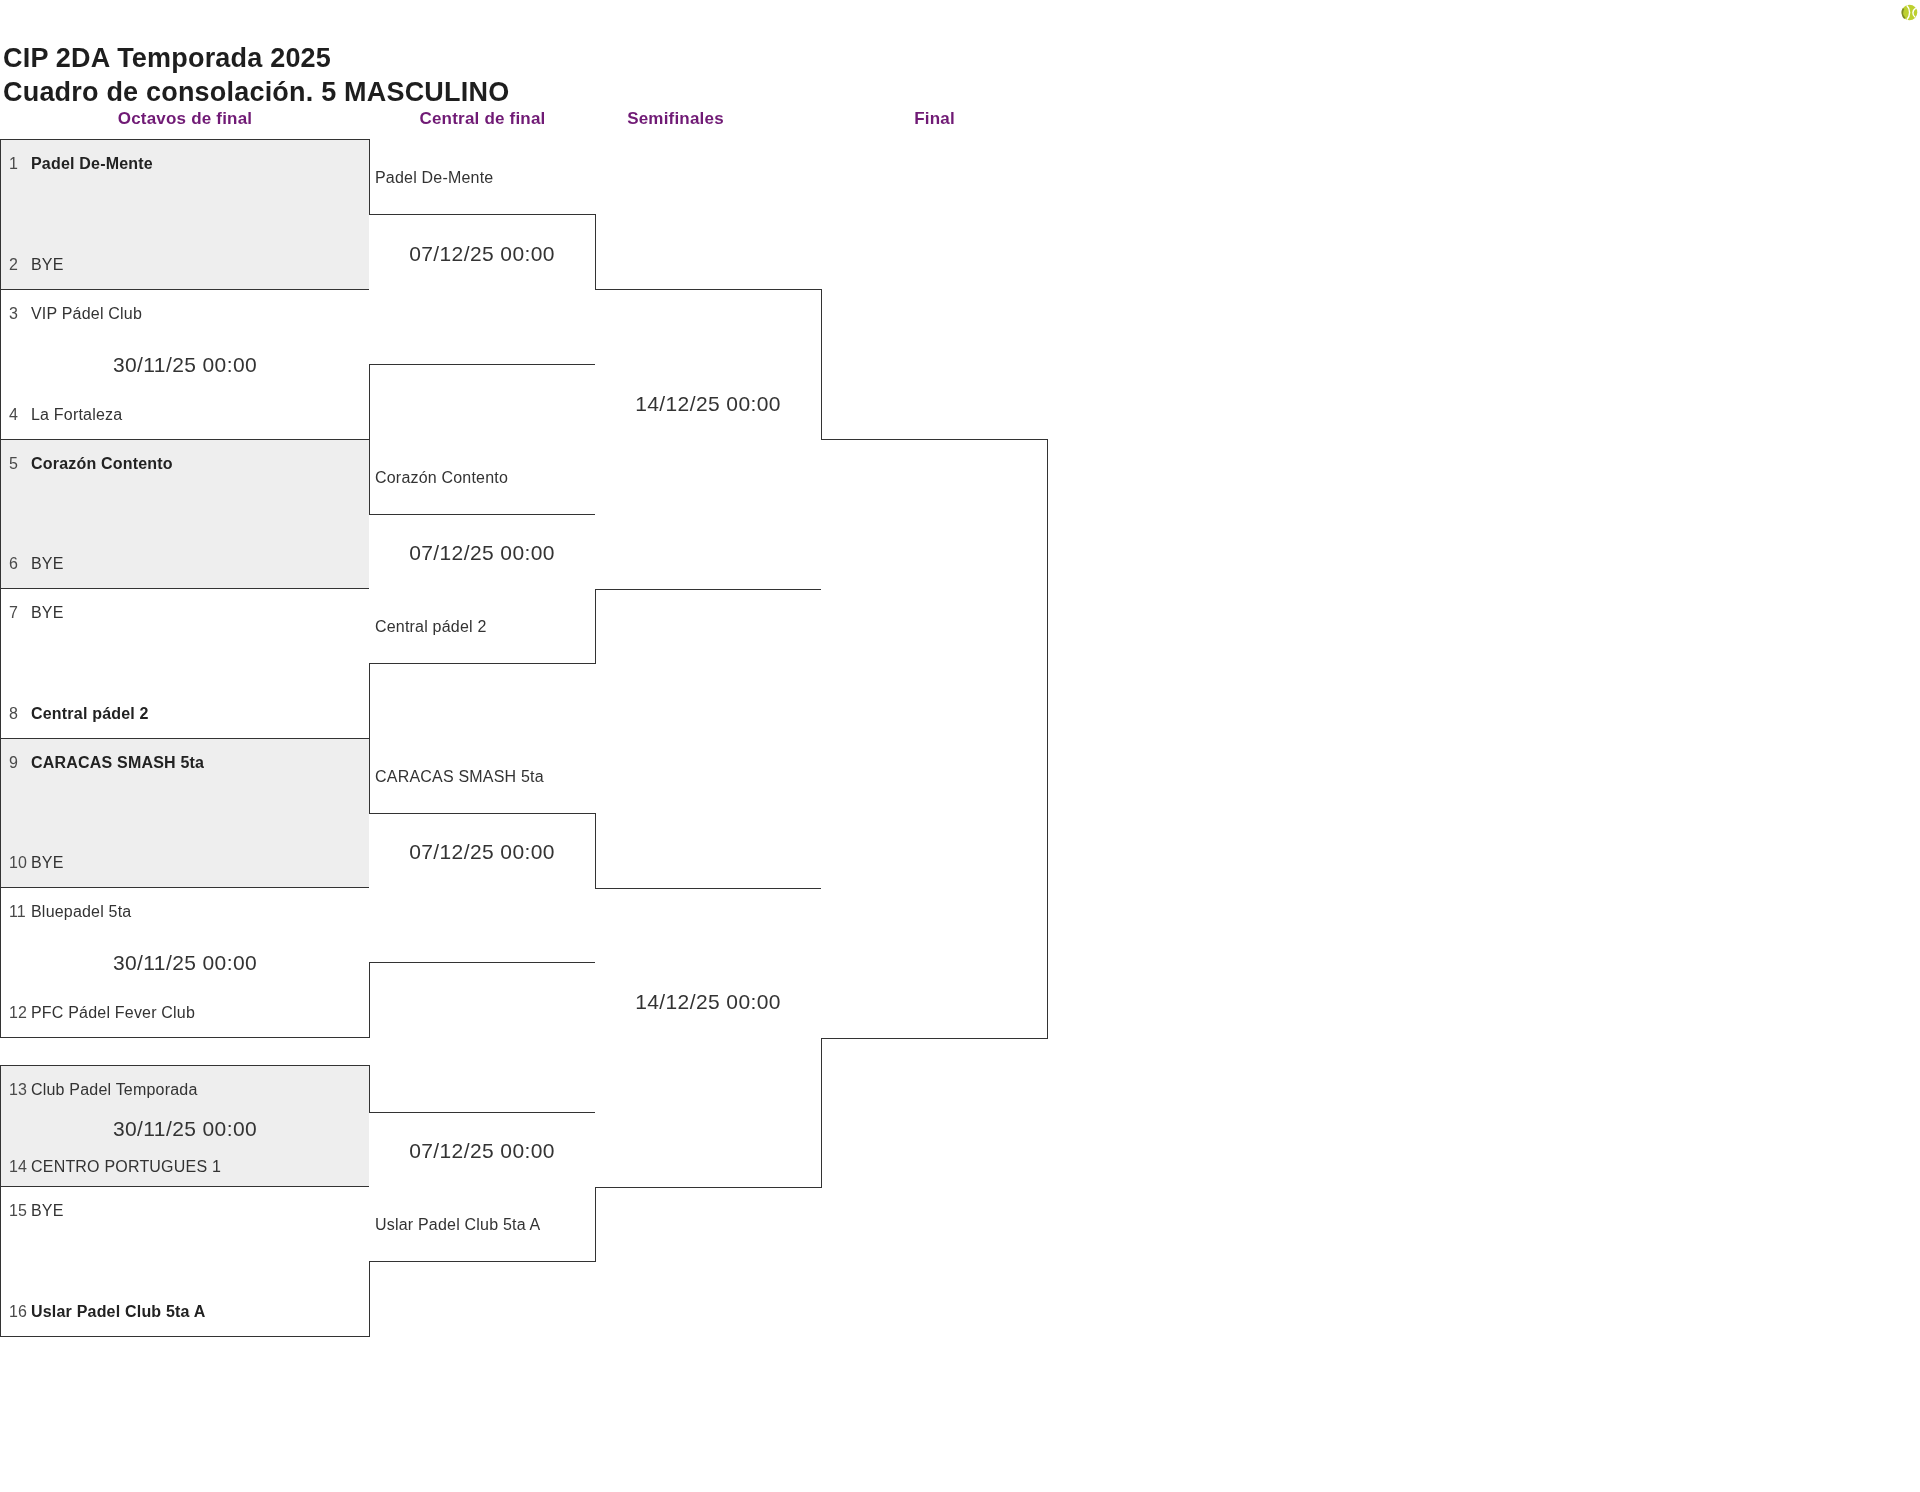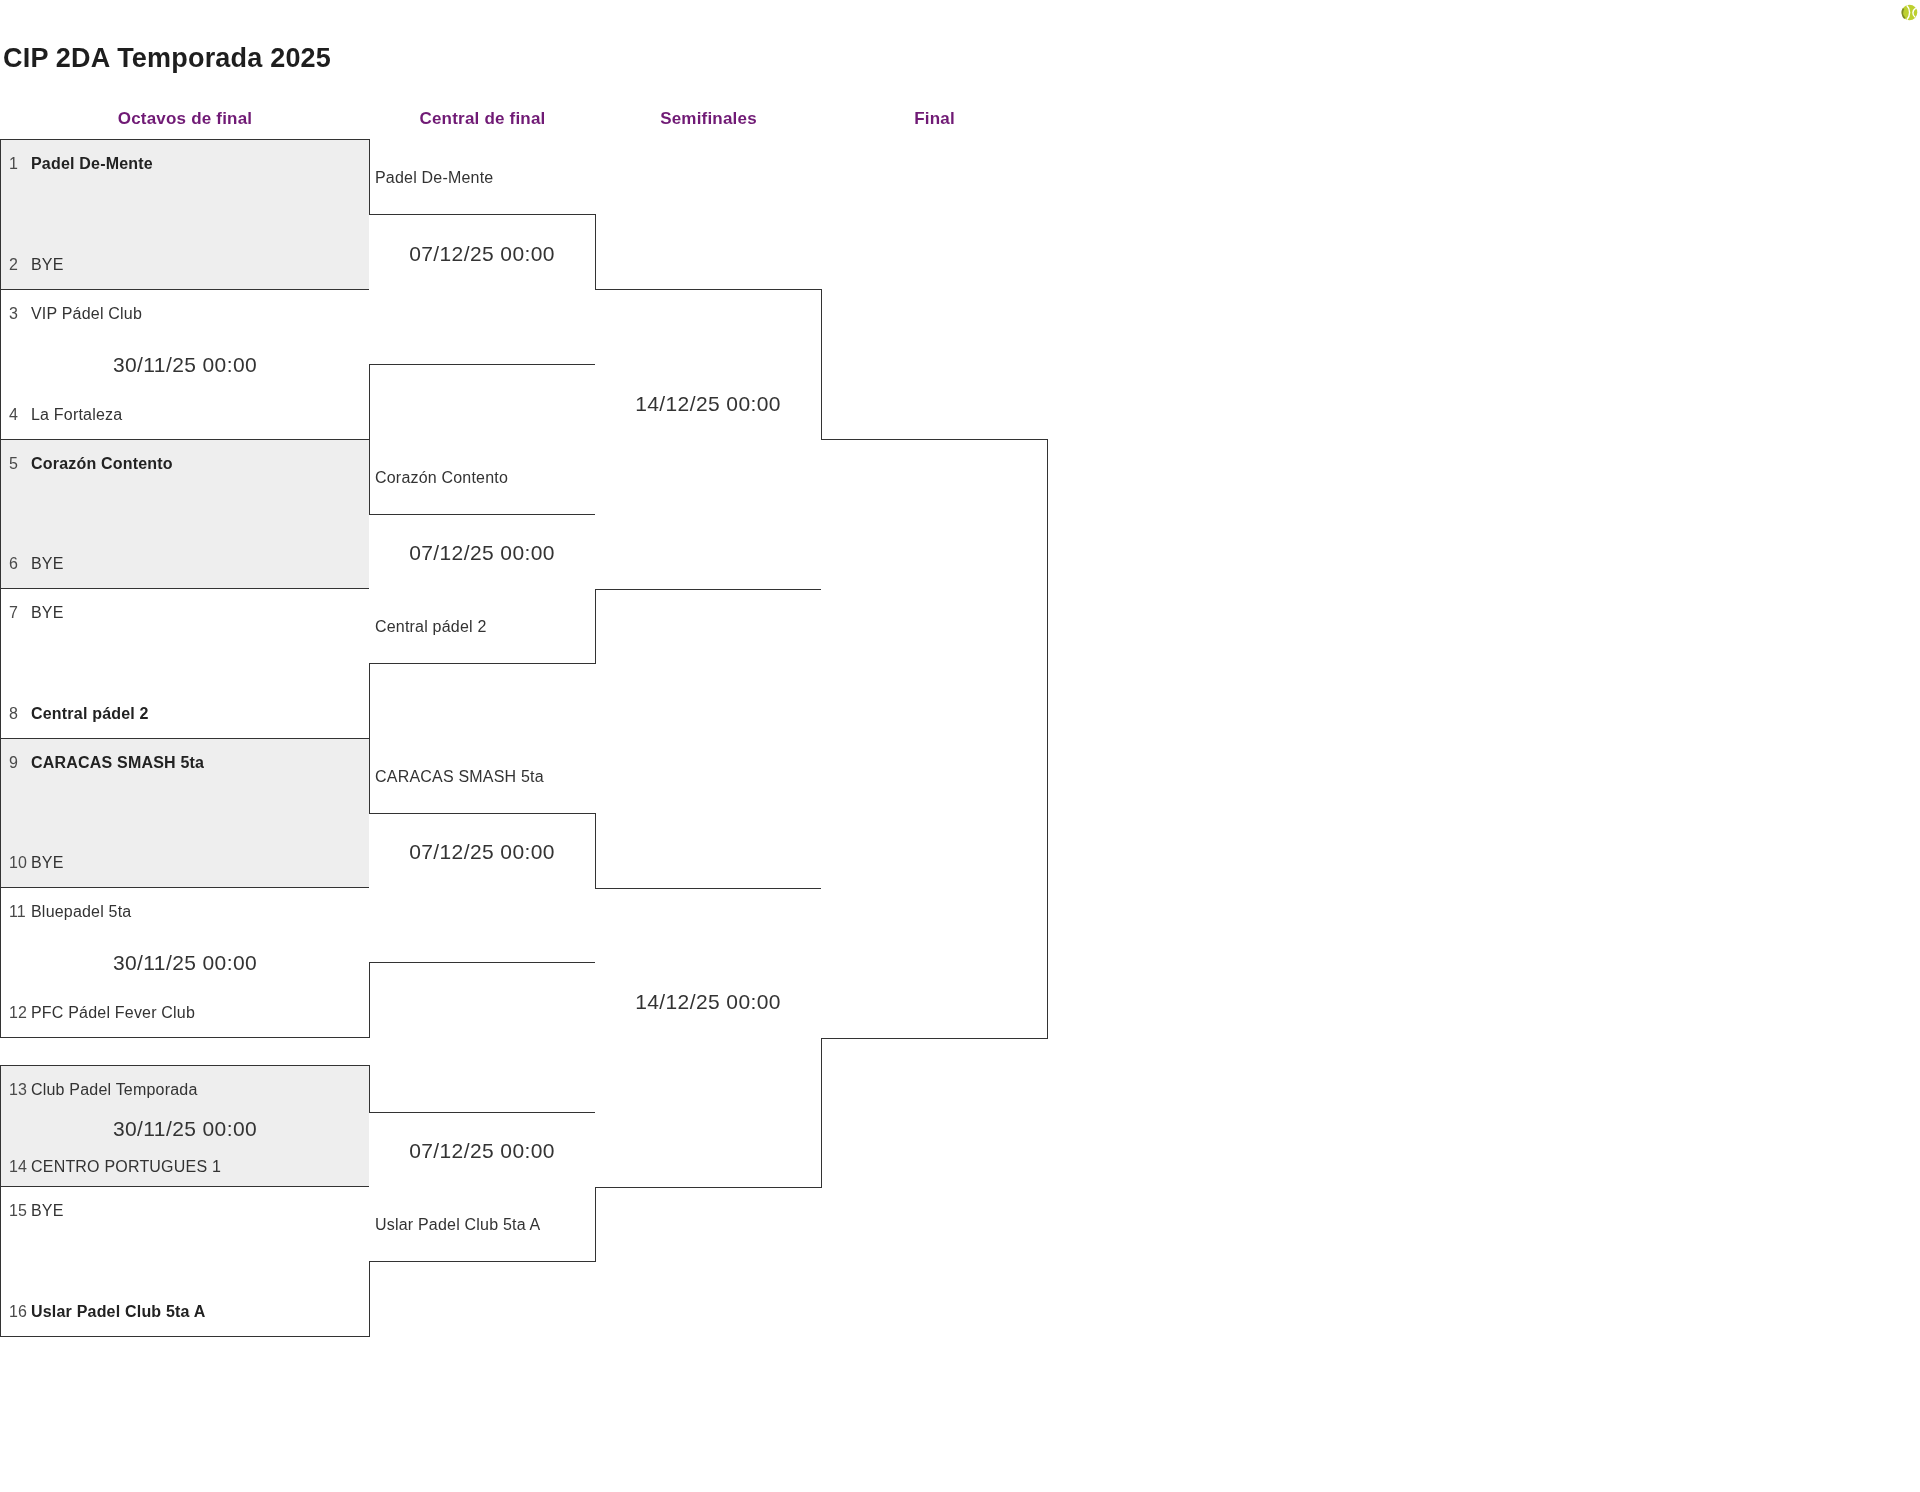--- a/index.html
+++ b/index.html
@@ -15,21 +15,21 @@
     letter-spacing:.2px;color:#1e1e1e;white-space:pre;margin-top:35px;
   }
   .ball-icon{position:absolute;left:1901px;top:4px;width:17px;height:17px;}
   .round-header{
     position:absolute;top:109px;height:22px;
     font-size:17px;font-weight:700;color:#701a75;
     text-align:center;letter-spacing:.2px;
   }
   .rh-0{left:0;width:370px;}
   .rh-1{left:369px;width:227px;}
-  .rh-2{left:595px;width:227px;}
+  .rh-2{left:562px;width:227px;}
   .rh-3{left:821px;width:227px;}
 
   .m{
     position:absolute;box-sizing:border-box;
     border:1px solid #333;background:#fff;
   }
   .m.shaded{background:#eeeeee;}
   .r16{left:0;width:370px;}
   .qf{left:369px;width:227px;border-left:none;}
   .sf{left:595px;width:227px;border-left:none;}
@@ -61,21 +61,21 @@
   }
   .slot-inside{
     position:absolute;bottom:27px;left:6px;right:4px;
     font-size:16px;line-height:18px;color:#333;
     letter-spacing:.2px;white-space:nowrap;overflow:hidden;
   }
 </style>
 </head>
 <body>
 
-<div class="page-title"><span>CIP 2DA Temporada 2025</span><br></div>
+<div class="page-title"><span>CIP 2DA Temporada 2025</span><br><span>Cuadro de consolación. 5 MASCULINO</span></div>
 
 <svg class="ball-icon" viewBox="0 0 24 24">
   <circle cx="12" cy="12" r="11" fill="#bdd030"></circle>
   <path d="M5.5 20.2 A11 11 0 0 1 3.6 6.4" stroke="#7d8c26" stroke-width="2.6" fill="none"></path>
   <path d="M8 1.8 C13.5 7.5 13.5 16.5 8.2 22.2" stroke="#ffffff" stroke-width="2" fill="none"></path>
   <path d="M20.8 5.8 C15.8 9.2 15.4 15.2 19.9 18.8" stroke="#ffffff" stroke-width="2" fill="none"></path>
 </svg>
 
 <div class="round-header rh-0">Octavos de final</div>
 <div class="round-header rh-1">Central de final</div>

